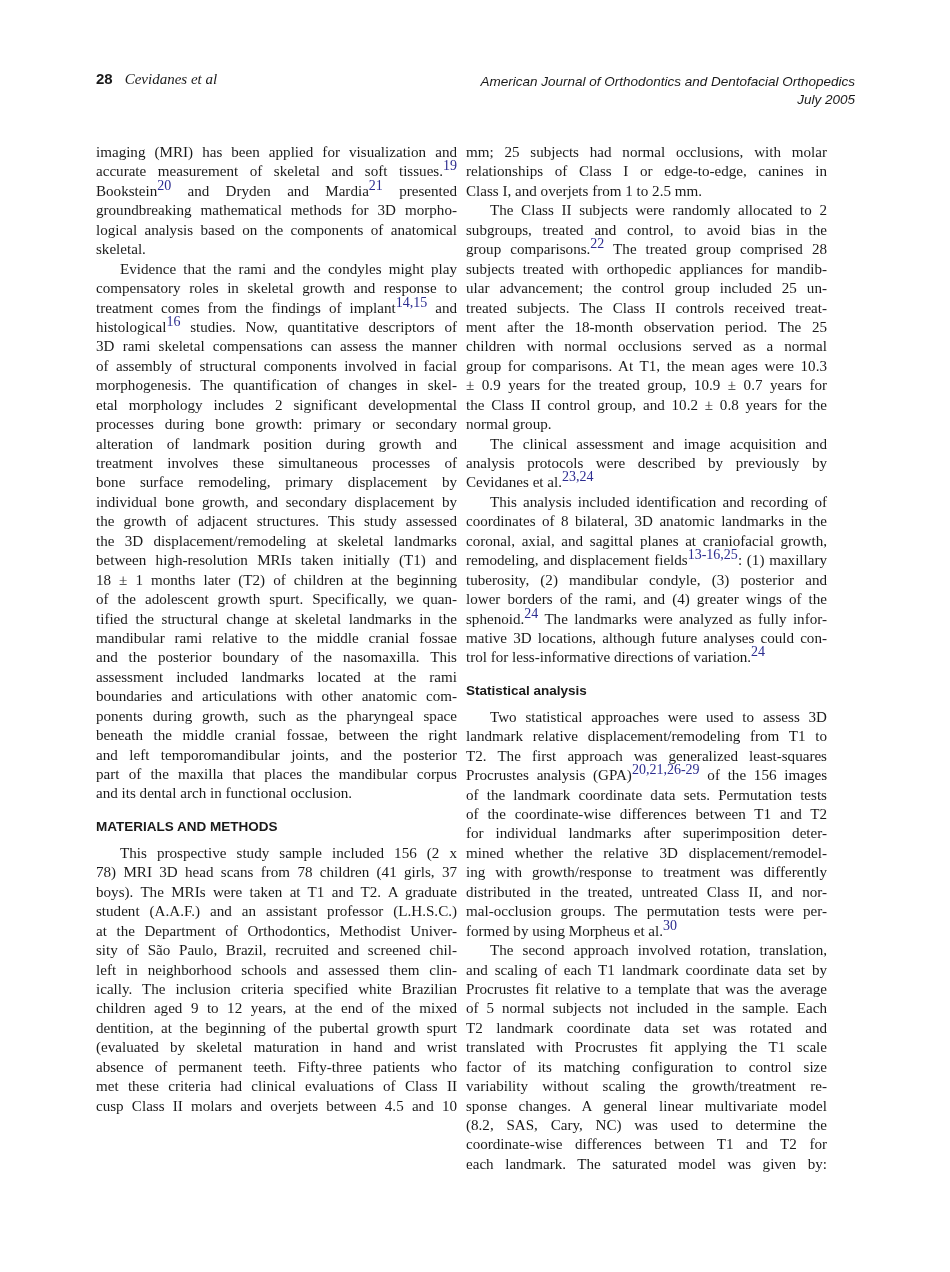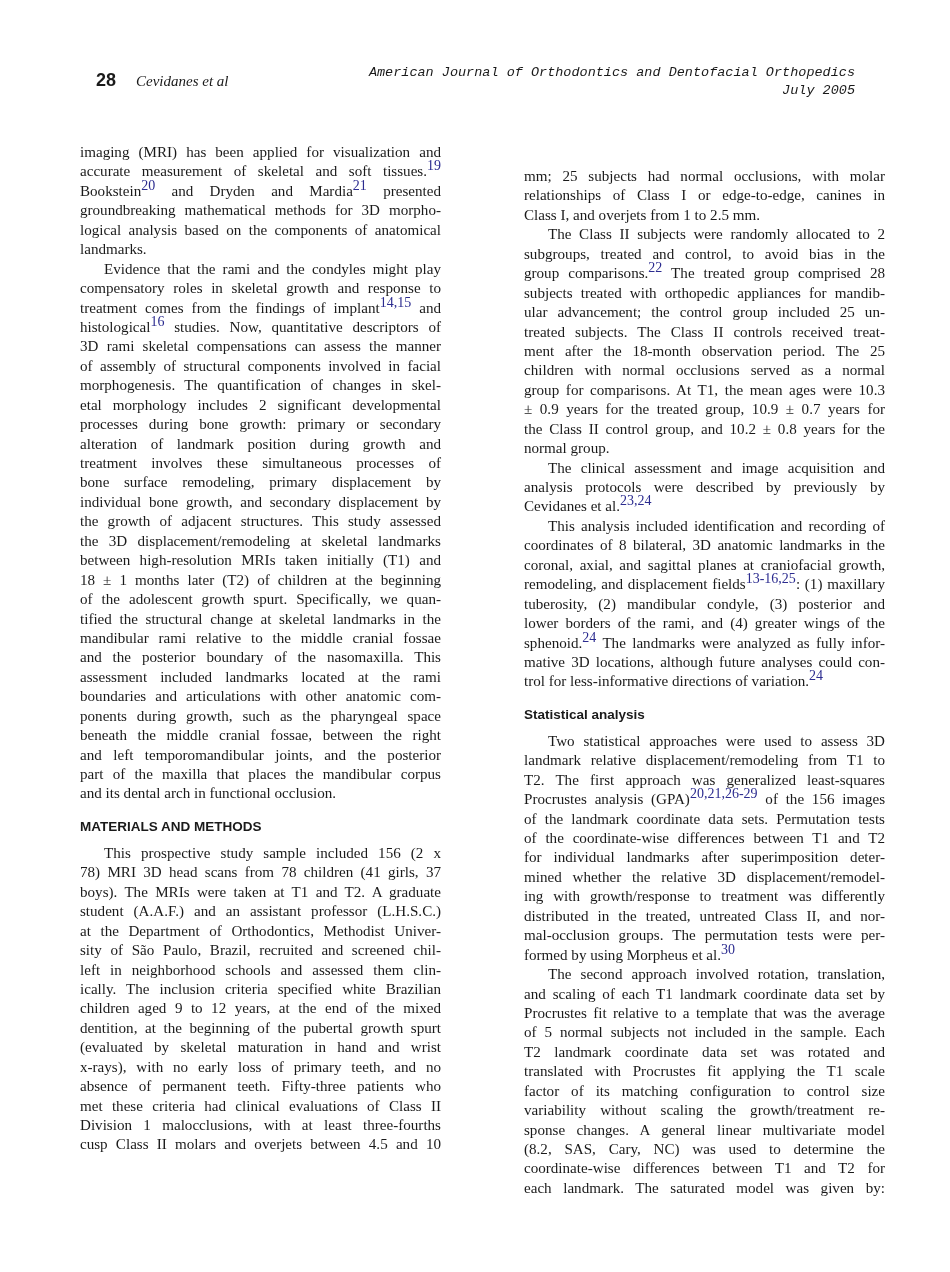--- a/index.html
+++ b/index.html
@@ -1,23 +1,23 @@
 <!DOCTYPE html>
 <html><head>
 <meta charset="utf-8">
 <style>
   html, body { margin: 0; padding: 0; background: #ffffff; }
   body { width: 950px; height: 1272px; position: relative; overflow: hidden; color: #1a1a1a; }
   .header-left { position: absolute; left: 96px; top: 70px; font-family: "Liberation Serif", serif; font-size: 15px; }
-  .header-left .pg { font-family: "Liberation Sans", sans-serif; font-weight: bold; font-size: 18px; margin-right: 20px; }
+  .header-left .pg { font-family: "Liberation Sans", sans-serif; font-weight: bold; font-size: 15px; margin-right: 12px; }
   .header-left .auth { font-style: italic; margin-top: 31px; }
-  .header-right { position: absolute; right: 95px; top: 64px; text-align: right; font-family: Liberation Mono, monospace; font-style: italic; font-size: 13.5px; line-height: 18px; }
+  .header-right { position: absolute; right: 95px; top: 73px; text-align: right; font-family: Liberation Sans, sans-serif; font-style: italic; font-size: 13.5px; line-height: 18px; }
   .col { position: absolute; top: 143px; width: 361px; font-family: "Liberation Serif", serif; font-size: 15.1px; line-height: 19.45px; }
-  .col.left { left: 80px; }
-  .col.right { left: 524px; margin-top: 24px; }
+  .col.left { left: 96px; }
+  .col.right { left: 466px; }
   .ln { display: block; text-align: justify; text-align-last: justify; white-space: nowrap; height: 19.45px; overflow: visible; }
   .ln.last { text-align-last: left; }
   .ln.ind { text-indent: 24px; }
   sup { font-size: 14px; color: #2b2b8f; vertical-align: 6px; line-height: 0; }
   .heading { display: block; font-family: "Liberation Sans", sans-serif; font-weight: bold; font-size: 13.5px; margin-top: 13px; margin-bottom: 9px; height: 18px; }
 </style>
 </head>
 <body>
 
 <div>
@@ -30,21 +30,21 @@
   </div>
 </div>
 
 <div class="col left">
   <div>
     <span class="ln">imaging (MRI) has been applied for visualization and</span>
     <span class="ln"><span>accurate measurement of skeletal and soft tissues.</span><sup>19</sup></span>
     <span class="ln"><span>Bookstein</span><sup>20</sup> <span>and Dryden and Mardia</span><sup>21</sup> <span>presented</span></span>
     <span class="ln">groundbreaking mathematical methods for 3D morpho-</span>
     <span class="ln">logical analysis based on the components of anatomical</span>
-    <span class="ln last">landmarks.</span>
+    <span class="ln last">skeletal.</span>
   </div>
 
   <div>
     <span class="ln ind">Evidence that the rami and the condyles might play</span>
     <span class="ln">compensatory roles in skeletal growth and response to</span>
     <span class="ln"><span>treatment comes from the findings of implant</span><sup>14,15</sup> <span>and</span></span>
     <span class="ln"><span>histological</span><sup>16</sup> <span>studies. Now, quantitative descriptors of</span></span>
     <span class="ln">3D rami skeletal compensations can assess the manner</span>
     <span class="ln">of assembly of structural components involved in facial</span>
     <span class="ln">morphogenesis. The quantification of changes in skel-</span>
@@ -78,24 +78,22 @@
     <span class="ln">78) MRI 3D head scans from 78 children (41 girls, 37</span>
     <span class="ln">boys). The MRIs were taken at T1 and T2. A graduate</span>
     <span class="ln">student (A.A.F.) and an assistant professor (L.H.S.C.)</span>
     <span class="ln">at the Department of Orthodontics, Methodist Univer-</span>
     <span class="ln">sity of São Paulo, Brazil, recruited and screened chil-</span>
     <span class="ln">left in neighborhood schools and assessed them clin-</span>
     <span class="ln">ically. The inclusion criteria specified white Brazilian</span>
     <span class="ln">children aged 9 to 12 years, at the end of the mixed</span>
     <span class="ln">dentition, at the beginning of the pubertal growth spurt</span>
     <span class="ln">(evaluated by skeletal maturation in hand and wrist</span>
-    <span class="ln">x-rays), with no early loss of primary teeth, and no</span>
     <span class="ln">absence of permanent teeth. Fifty-three patients who</span>
     <span class="ln">met these criteria had clinical evaluations of Class II</span>
-    <span class="ln">Division 1 malocclusions, with at least three-fourths</span>
     <span class="ln">cusp Class II molars and overjets between 4.5 and 10</span>
   </div>
 </div>
 
 <div class="col right">
   <div>
     <span class="ln">mm; 25 subjects had normal occlusions, with molar</span>
     <span class="ln">relationships of Class I or edge-to-edge, canines in</span>
     <span class="ln last">Class I, and overjets from 1 to 2.5 mm.</span>
   </div>

